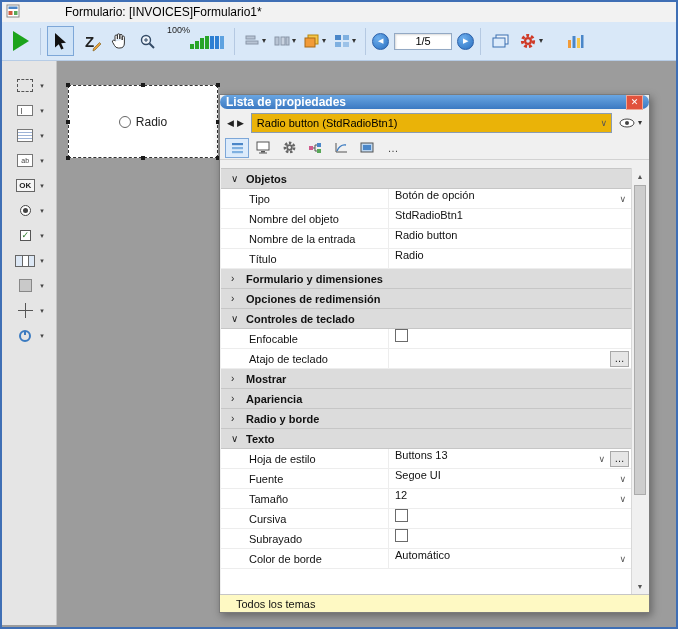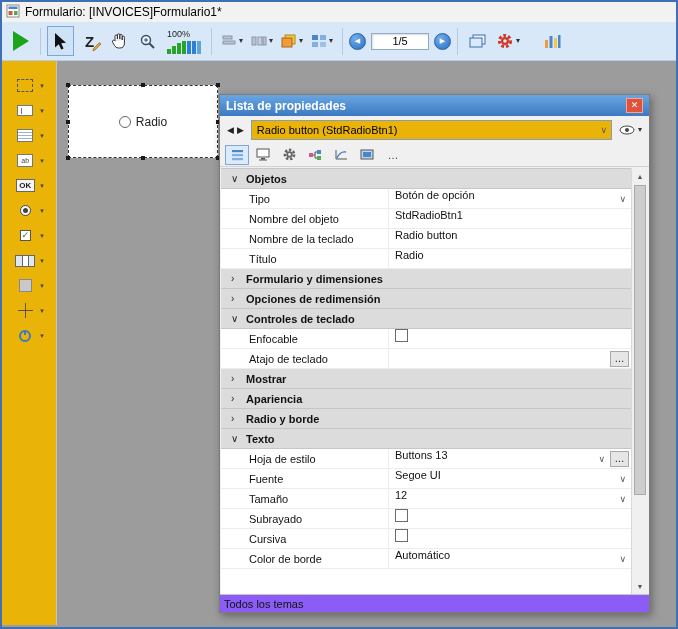--- a/index.html
+++ b/index.html
@@ -2,41 +2,41 @@
 <html><head>
 <meta charset="utf-8">
 <style>
   *{box-sizing:border-box;margin:0;padding:0;}
   html,body{width:678px;height:629px;}
   body{font-family:"Liberation Sans","DejaVu Sans",sans-serif;overflow:hidden;background:#9c9c9c;}
   .window{position:relative;width:678px;height:629px;border:2px solid #3f6fb5;background:#9c9c9c;overflow:hidden;}
 
   
   .titlebar{height:20px;background:#f2f2f2;display:flex;align-items:center;gap:5px;padding:0 4px;font-size:12px;color:#000;}
-  .title-text{white-space:nowrap;}
+  .title-text{white-space:nowrap;margin-left:40px;}
 
   
   .toolbar{height:39px;background:#d9e8f8;border-bottom:1px solid #b6cce6;display:flex;align-items:center;padding:0 5px;gap:2px;}
   .tb{background:transparent;border:1px solid transparent;height:30px;min-width:27px;display:flex;align-items:center;justify-content:center;gap:2px;padding:2px;cursor:default;}
   .tb.selected{background:#cfe3f7;border-color:#7da7d8;}
   .tsep{width:1px;height:27px;background:#b5c9e2;margin:0 4px;}
   .run-tri{width:0;height:0;border-left:16px solid #1ca41c;border-top:10px solid transparent;border-bottom:10px solid transparent;}
   .ztool{font-weight:bold;font-size:15px;color:#222;position:relative;line-height:1;}
   .ztool svg{position:absolute;right:-8px;bottom:-3px;}
-  .zoom-widget{display:flex;flex-direction:column;align-items:center;justify-content:center;height:32px;padding:0 4px;}
+  .zoom-widget{display:flex;flex-direction:row;align-items:center;justify-content:space-between;height:32px;padding:0 4px;}
   .zoom-label{font-size:9px;color:#222;line-height:10px;align-self:flex-start;}
   .zoom-bars{display:flex;align-items:flex-end;gap:1px;height:15px;}
   .zbar{width:4px;display:inline-block;}
   .dd-glyph{font-size:8px;color:#333;line-height:1;}
   .nav-circle{width:17px;height:17px;border-radius:50%;border:1px solid #2a5fa8;background:radial-gradient(circle at 35% 30%,#6fb0ee,#2a6fc0);color:#fff;font-size:7px;display:flex;align-items:center;justify-content:center;padding:0;}
   .page-box{width:58px;height:17px;background:#fff;border:1px solid #93a9c4;box-shadow:inset 1px 1px 2px rgba(0,0,0,.15);font-size:11px;display:flex;align-items:center;justify-content:center;margin:0 3px;}
 
   
   .body{position:relative;display:flex;height:564px;}
-  .palette{width:55px;background:#eab308;border-right:1px solid #c4c4c4;padding-top:13px;display:flex;flex-direction:column;align-items:center;gap:2px;}
+  .palette{width:55px;background:#e5e5e5;border-right:1px solid #c4c4c4;padding-top:13px;display:flex;flex-direction:column;align-items:center;gap:2px;}
   .canvas{flex:1;background:#9c9c9c;}
 
   
   .tool{display:flex;align-items:center;gap:4px;height:23px;cursor:default;}
   .t-icon{width:22px;height:20px;display:flex;align-items:center;justify-content:center;}
   .tool .dd-glyph{font-size:7px;color:#444;}
   .i-marquee{width:16px;height:13px;border:1px dashed #555;}
   .i-field{width:16px;height:11px;border:1px solid #777;background:#fff;position:relative;}
   .i-field::after{content:"";position:absolute;left:3px;top:2px;width:1px;height:6px;background:#777;}
   .i-list{width:16px;height:13px;border:1px solid #777;background:repeating-linear-gradient(#fff 0 2px,#9db3d6 2px 3px);}
@@ -58,21 +58,21 @@
   .widget{position:absolute;left:66px;top:24px;width:150px;height:73px;background:#fff;border:1px dashed #333;display:flex;align-items:center;justify-content:center;gap:5px;}
   .handle{position:absolute;width:4px;height:4px;background:#1a1a1a;}
   .h-tl{left:-3px;top:-3px;}  .h-tm{left:calc(50% - 2px);top:-3px;}  .h-tr{right:-3px;top:-3px;}
   .h-ml{left:-3px;top:calc(50% - 2px);}  .h-mr{right:-3px;top:calc(50% - 2px);}
   .h-bl{left:-3px;bottom:-3px;}  .h-bm{left:calc(50% - 2px);bottom:-3px;}  .h-br{right:-3px;bottom:-3px;}
   .w-radio{width:12px;height:12px;border:1px solid #666;border-radius:50%;background:#fff;}
   .w-label{font-size:12px;color:#222;}
 
   
   .panel{position:absolute;left:217px;top:33px;width:431px;height:519px;background:#f0f0f0;border:1px solid #7b7b7b;box-shadow:2px 3px 8px rgba(0,0,0,.35);}
-  .panel-title{height:21px;background:linear-gradient(#6aa6e2,#3b79c2);color:#fff;font-size:12px;font-weight:bold;display:flex;align-items:center;padding:2px 6px;}
+  .panel-title{height:14px;background:linear-gradient(#6aa6e2,#3b79c2);color:#fff;font-size:12px;font-weight:bold;display:flex;align-items:center;padding:2px 6px;border-radius:10px;}
   .panel-close{margin-left:auto;width:17px;height:15px;background:#e1523d;border:1px solid #f0a795;color:#fff;font-size:9px;display:flex;align-items:center;justify-content:center;line-height:1;}
   .selector-row{height:27px;display:flex;align-items:center;gap:5px;padding:0 5px;}
   .obj-nav{display:flex;gap:3px;font-size:9px;color:#222;padding:2px;background:transparent;border:none;}
   .combo{flex:1;height:20px;background:#eab308;border:1px solid #8a9cb2;display:flex;align-items:center;padding:0 5px;font-size:11px;position:relative;}
   .combo-arrow{position:absolute;right:4px;font-size:9px;color:#555;}
   .eye-btn{display:flex;align-items:center;gap:3px;background:transparent;border:none;padding:2px;}
   .tabs-row{height:24px;display:flex;align-items:center;gap:2px;padding:0 5px;border-bottom:1px solid #d2d2d2;}
   .tab-btn{width:24px;height:20px;display:flex;align-items:center;justify-content:center;border:1px solid transparent;background:transparent;font-size:11px;color:#444;}
   .tab-btn.selected{background:#dcebfb;border-color:#7da7d8;}
   .prop-grid{position:absolute;left:1px;right:18px;top:73px;bottom:18px;background:#fff;overflow:hidden;border-top:1px solid #c6c6c6;}
@@ -82,21 +82,21 @@
   .prop-label{width:168px;padding-left:28px;display:flex;align-items:center;border-right:1px solid #ededed;white-space:nowrap;}
   .prop-value{flex:1;display:flex;align-items:flex-start;padding-left:6px;position:relative;white-space:nowrap;}
   .trail{position:absolute;right:2px;top:0;height:100%;display:flex;align-items:center;gap:2px;}
   .dd-arrow{font-size:9px;color:#555;padding-right:3px;}
   .ellipsis-btn{width:19px;height:16px;background:#e6e6e6;border:1px solid #a8a8a8;font-size:10px;display:flex;align-items:center;justify-content:center;line-height:1;}
   .checkbox{width:13px;height:13px;border:1px solid #6b6b6b;background:#fff;}
   .scrollbar{position:absolute;right:1px;top:73px;bottom:18px;width:17px;background:#f0f0f0;border-left:1px solid #d8d8d8;}
   .sb-up,.sb-down{position:absolute;left:0;right:0;height:16px;display:flex;align-items:center;justify-content:center;font-size:7px;color:#555;}
   .sb-up{top:0;}  .sb-down{bottom:0;}
   .sb-thumb{position:absolute;top:17px;left:2px;right:2px;height:310px;background:#cdcdcd;border:1px solid #ababab;}
-  .panel-status{position:absolute;left:0;right:0;bottom:0;height:18px;background:#8b5cf6;border-top:1px solid #c6c6c6;font-size:11px;color:#111;display:flex;align-items:center;padding-left:4px;}
+  .panel-status{position:absolute;left:0;right:0;bottom:0;height:18px;background:#fef9c3;border-top:1px solid #c6c6c6;font-size:11px;color:#111;display:flex;align-items:center;padding-left:16px;}
 </style>
 </head>
 <body>
 
 <div class="window">
 
   <div class="titlebar">
     <span>
       <svg width="14" height="14">
           <rect x="1" y="1" width="12" height="12" fill="#fff" stroke="#888"></rect>
@@ -385,21 +385,21 @@
             </span>
           </div>
           <div class="prop-row">
             <span class="prop-label">Nombre del objeto</span>
             <span class="prop-value">
               <span>StdRadioBtn1</span>
               <span class="trail"></span>
             </span>
           </div>
           <div class="prop-row">
-            <span class="prop-label">Nombre de la teclado</span>
+            <span class="prop-label">Nombre de la entrada</span>
             <span class="prop-value">
               <span>Radio button</span>
               <span class="trail"></span>
             </span>
           </div>
           <div class="prop-row">
             <span class="prop-label">Título</span>
             <span class="prop-value">
               <span>Radio</span>
               <span class="trail"></span>
@@ -471,28 +471,28 @@
           <div class="prop-row">
             <span class="prop-label">Tamaño</span>
             <span class="prop-value">
               <span>12</span>
               <span class="trail">
                 <span class="dd-arrow">∨</span>
               </span>
             </span>
           </div>
           <div class="prop-row">
-            <span class="prop-label">Subrayado</span>
+            <span class="prop-label">Cursiva</span>
             <span class="prop-value">
               <span class="checkbox"></span>
               <span class="trail"></span>
             </span>
           </div>
           <div class="prop-row">
-            <span class="prop-label">Cursiva</span>
+            <span class="prop-label">Subrayado</span>
             <span class="prop-value">
               <span class="checkbox"></span>
               <span class="trail"></span>
             </span>
           </div>
           <div class="prop-row">
             <span class="prop-label">Color de borde</span>
             <span class="prop-value">
               <span>Automático</span>
               <span class="trail">

